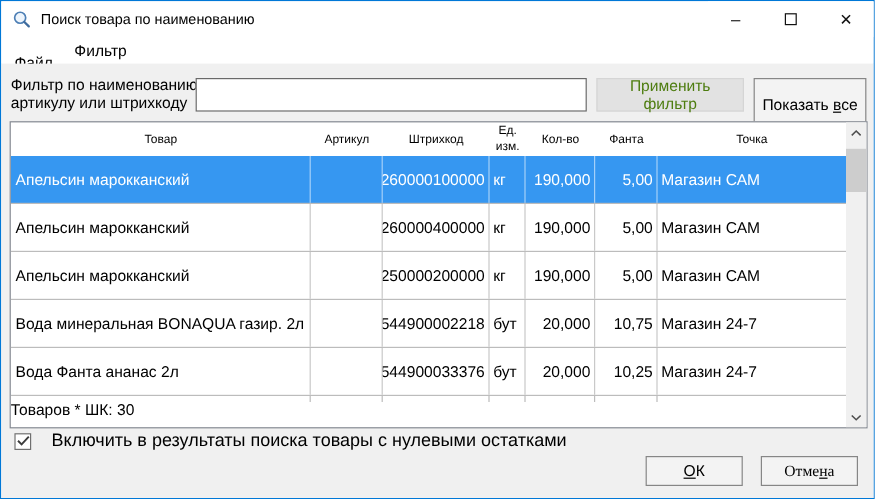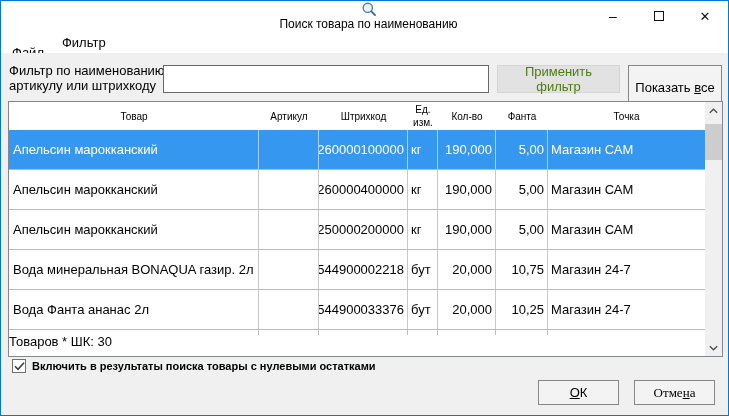--- a/index.html
+++ b/index.html
@@ -3,21 +3,21 @@
 <meta charset="utf-8">
 <style>
   html,body{margin:0;padding:0;background:#d8d8d8;}
   *{box-sizing:border-box;}
   .window{
     position:relative;width:729px;height:416px;background:#ffffff;
     border:1px solid #0078d7;overflow:hidden;
     font-family:"Liberation Sans","DejaVu Sans",sans-serif;color:#000;
   }
   
-  .titlebar{position:absolute;top:0;left:0;right:0;height:30px;background:#fff;display:flex;align-items:center;flex-direction:column;}
+  .titlebar{position:absolute;top:0;left:0;right:0;height:30px;background:#fff;display:flex;align-items:center;}
   .title-icon{margin-left:9px;flex:0 0 auto;display:flex;}
   .title-text{margin-left:8px;font-size:12px;white-space:nowrap;}
   .caption{position:absolute;top:0;right:0;height:30px;display:flex;}
   .cap-btn{width:46px;height:30px;display:flex;align-items:center;justify-content:center;background:#fff;border:none;padding:0;cursor:default;}
   .cap-min{font-size:14px;color:#111;line-height:1;}
   .max-box{width:10px;height:10px;border:1px solid #111;display:block;}
   .cap-close{font-size:13px;color:#111;line-height:1;}
   
   .menubar{position:absolute;top:30px;left:0;right:0;height:22px;background:#fff;display:flex;align-items:center;font-size:13px;}
   .menu-item{padding:0 9px;height:100%;display:flex;align-items:center;}
@@ -48,21 +48,21 @@
   .tick{position:absolute;top:0;width:1px;height:5px;background:#bcbcbc;}
   
   .vscroll{position:absolute;top:0;right:0;bottom:0;width:17px;background:#f0f0f0;}
   .sb-arrow{position:absolute;left:0;width:17px;height:17px;display:flex;align-items:center;justify-content:center;}
   .sb-up{top:0;}
   .sb-down{bottom:0;}
   .sb-thumb{position:absolute;left:0;top:22px;width:17px;height:36px;background:#cdcdcd;}
   
   .chk-row{position:absolute;left:11px;top:306px;display:flex;align-items:center;}
   .chk-box{width:14px;height:14px;border:1px solid #707070;background:#fff;display:flex;align-items:center;justify-content:center;flex:0 0 auto;}
-  .chk-label{margin-left:6px;font-size:11px;font-weight:bold;}
+  .chk-label{margin-left:17px;font-size:15px;}
   .btn-ok{position:absolute;left:537px;top:327px;width:81px;height:25px;}
   .btn-cancel{position:absolute;left:633px;top:327px;width:81px;height:25px;font-family:Liberation Serif, serif;}
 </style>
 </head>
 <body>
 
 <div class="window">
 
   <div class="titlebar">
     <span class="title-icon">

